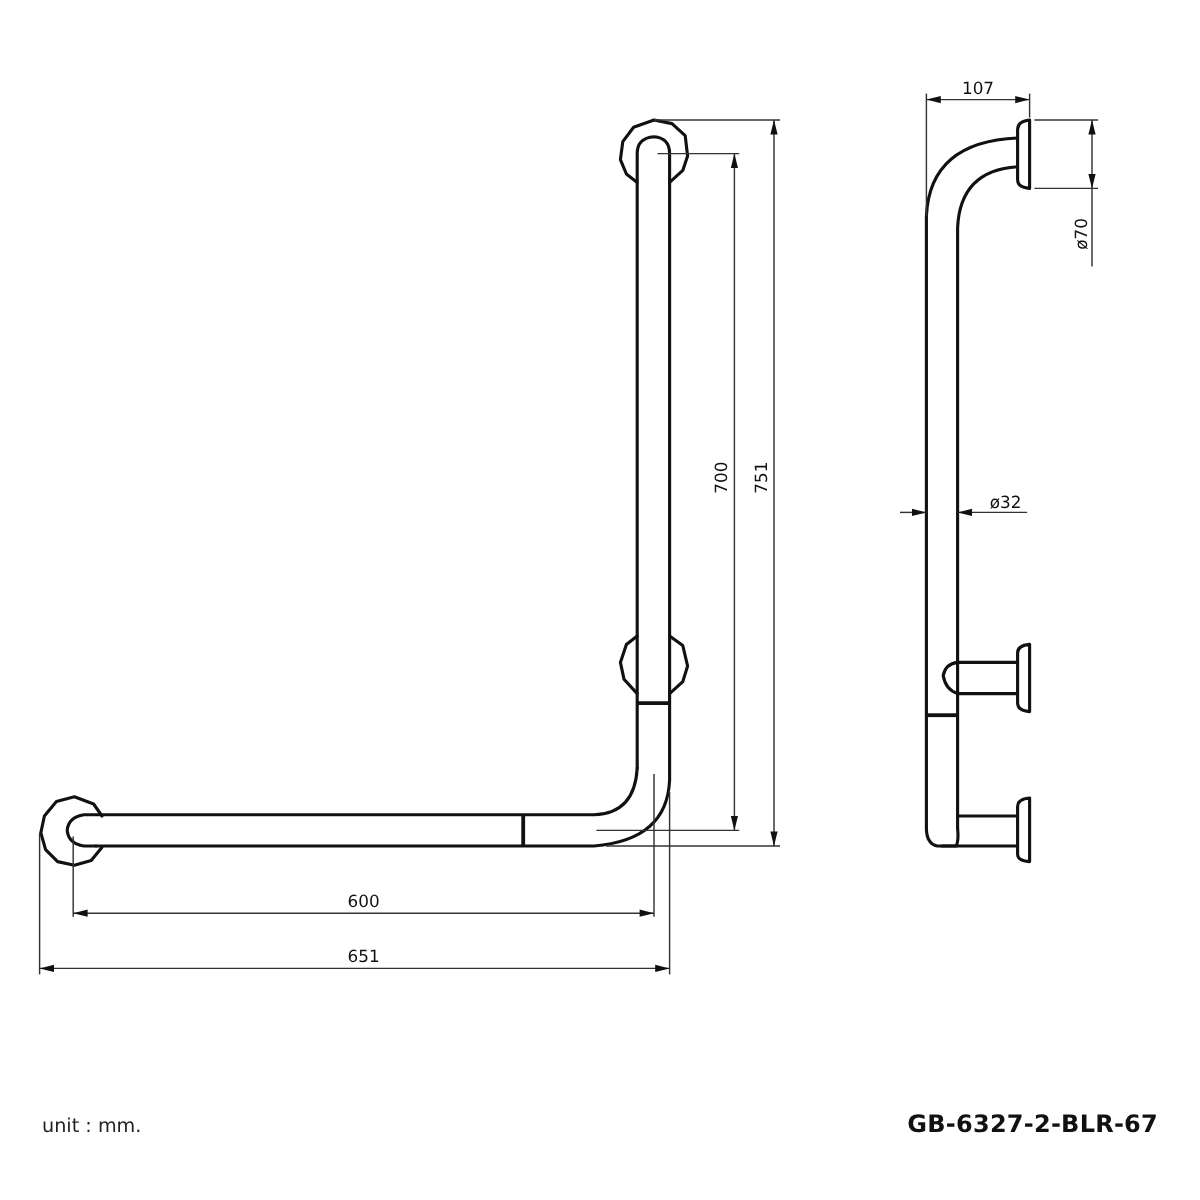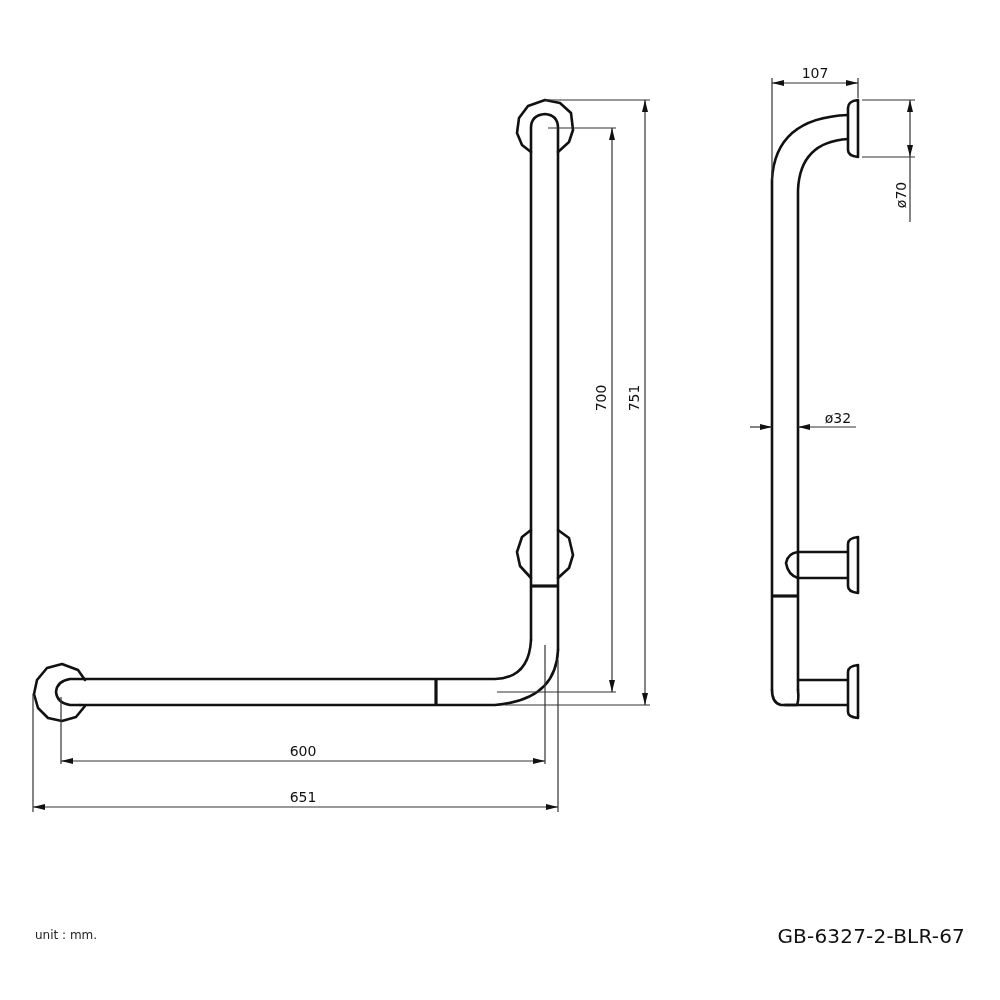--- a/index.html
+++ b/index.html
@@ -4,22 +4,22 @@
   <style>
     html, body { margin: 0; padding: 0; background: #ffffff; }
     body { width: 1000px; height: 1000px; position: relative; overflow: hidden; font-family: "DejaVu Sans", sans-serif; }
     #drawing { position: absolute; left: 0; top: 0; width: 1000px; height: 1000px; }
     .part { fill: none; stroke: #111111; stroke-width: 2.6; stroke-linejoin: round; stroke-linecap: round; }
     .partfill { fill: #ffffff; stroke: #111111; stroke-width: 2.6; stroke-linejoin: round; }
     .dim { fill: none; stroke: #333333; stroke-width: 1.2; }
     .arrow { fill: #111111; stroke: none; }
     .dimtext { font-family: "DejaVu Sans", sans-serif; font-size: 14px; fill: #111111; }
     .joint { stroke: #111111; stroke-width: 3.2; }
-    .unit-label { position: absolute; left: 35px; top: 928px; font-family: "DejaVu Sans", sans-serif; font-size: 12px; color: #222; }
-    .model-code { position: absolute; right: 35px; top: 924px; font-family: "DejaVu Sans", sans-serif; font-size: 20px; color: #111; letter-spacing: 0.2px; }
+    .unit-label { position: absolute; left: 35px; top: 928px; font-family: "DejaVu Sans", sans-serif; font-size: 16px; color: #222; }
+    .model-code { position: absolute; right: 35px; top: 924px; font-family: "DejaVu Sans", sans-serif; font-size: 20px; color: #111; letter-spacing: 0.2px; font-weight: bold; }
   </style>
 </head>
 <body>
 
 <svg id="drawing" viewBox="0 0 1000 1000" xmlns="http://www.w3.org/2000/svg">
 
   <g>
 
     <path class="part" d="M531,152 L522,145 L517,133 L519,118 L528,106 L545,100 L560,103 L571,113 L573,130 L569,142 L558,152"></path>
 

